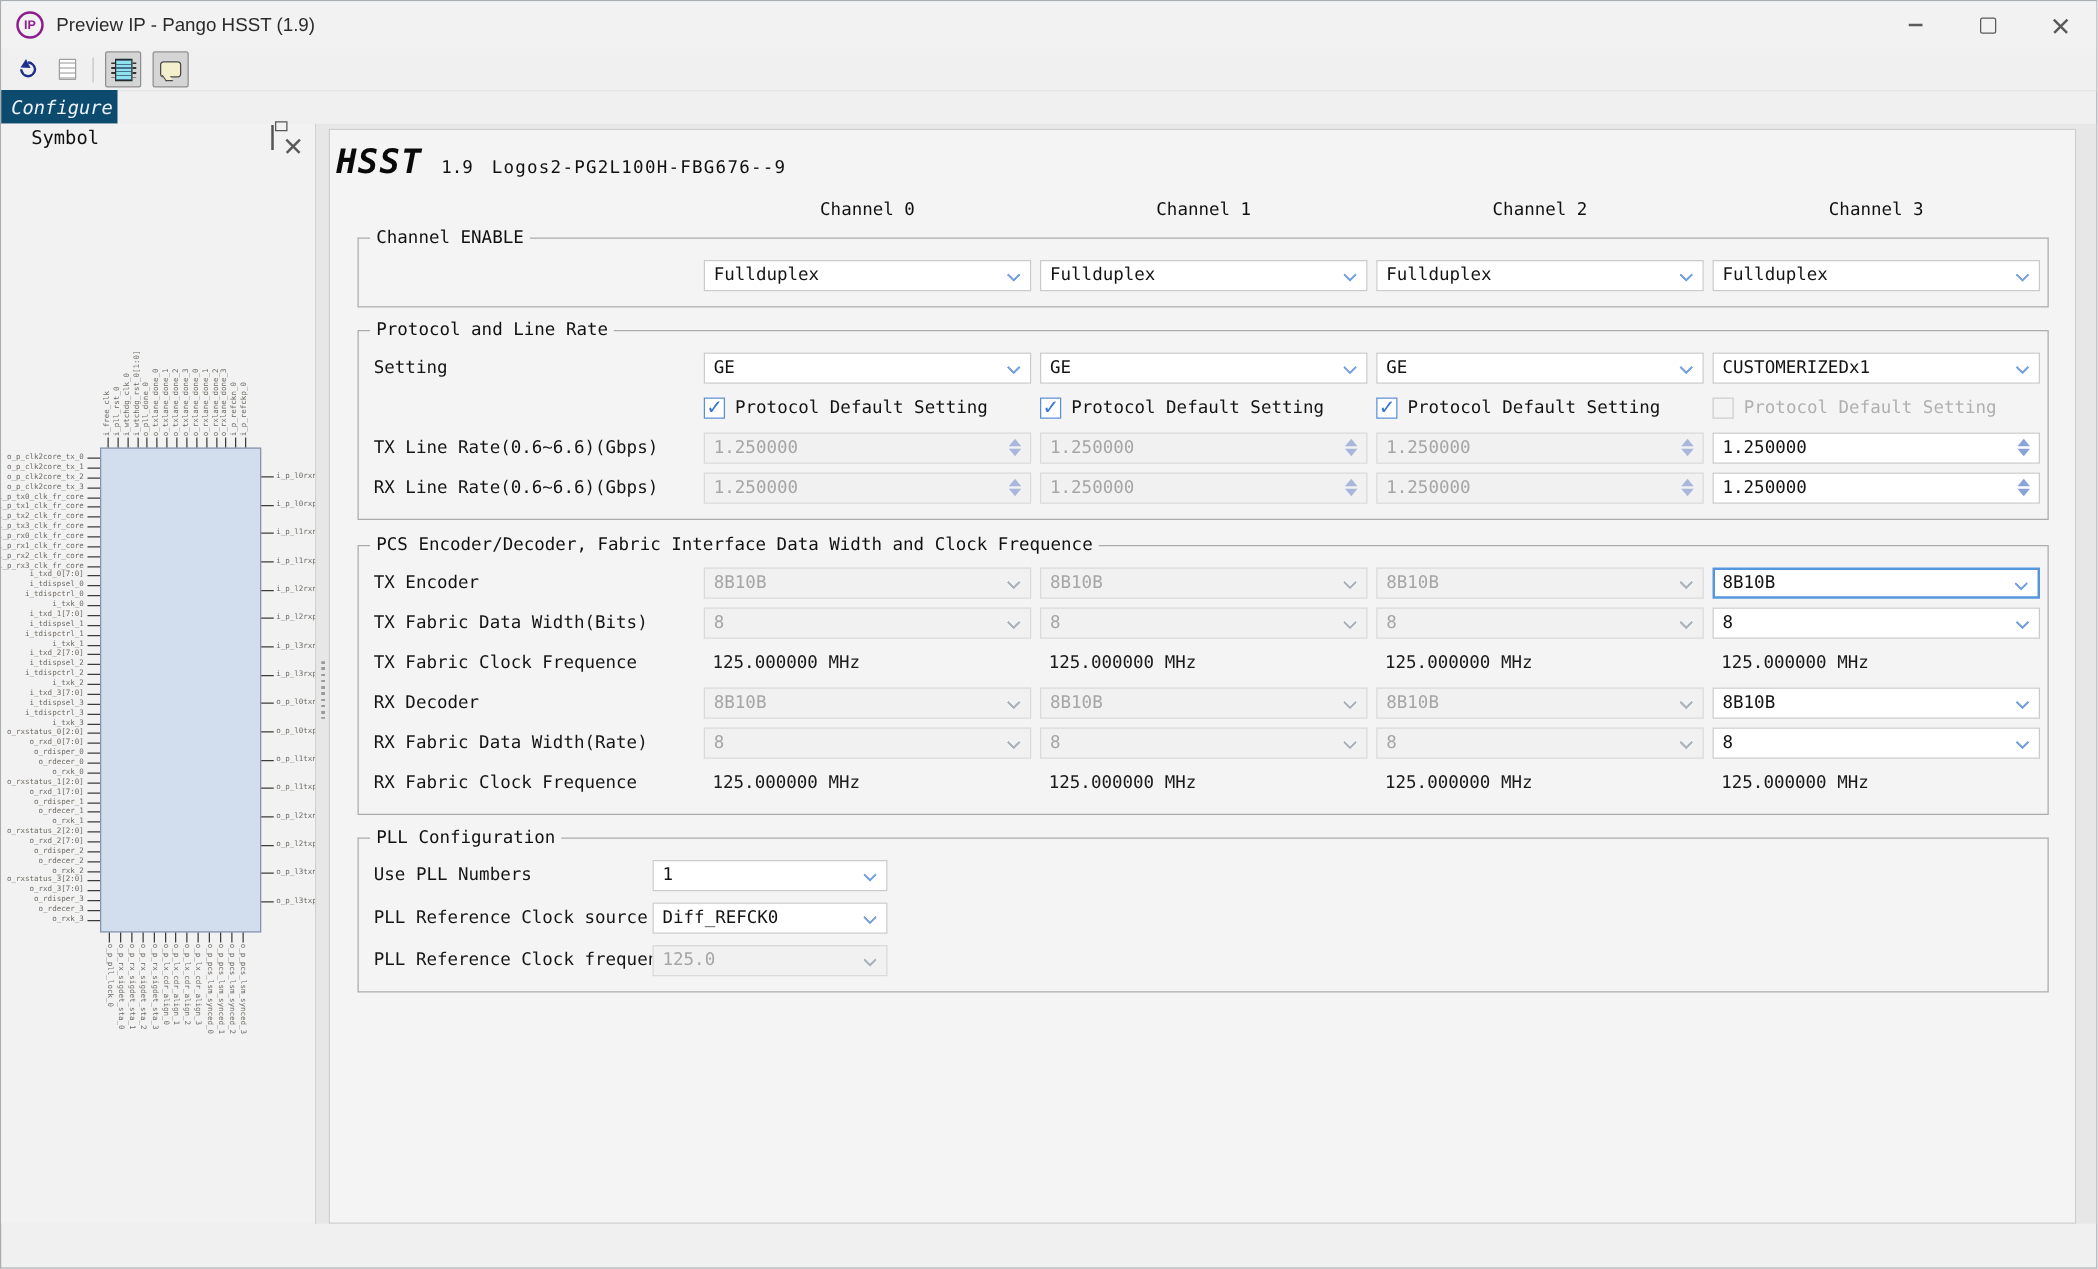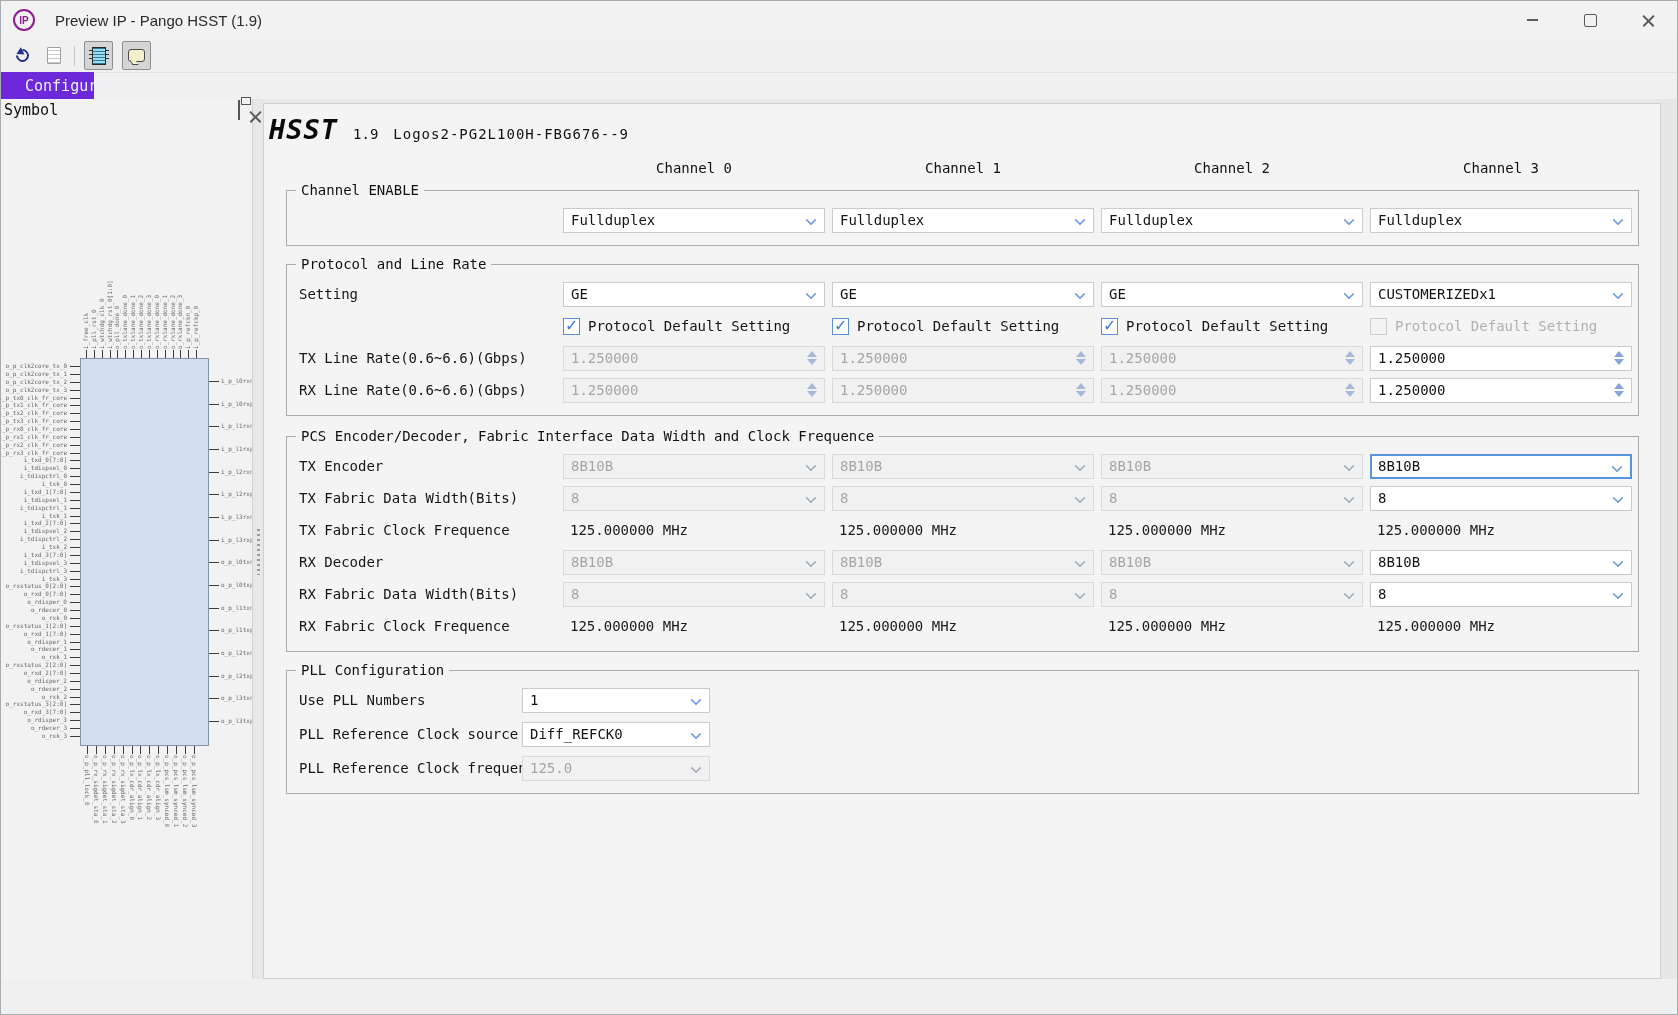--- a/index.html
+++ b/index.html
@@ -4,21 +4,21 @@
 <style>
   html,body{margin:0;padding:0;overflow:hidden;}
   body{width:1678px;height:1015px;position:relative;background:#dcdcdc;
        font-family:"DejaVu Sans Mono","Liberation Mono",monospace;}
   .window{position:absolute;inset:0;border:1px solid #a8adb2;background:#f0f0f0;box-sizing:border-box;}
 
   
   .titlebar{height:38px;display:flex;align-items:center;padding-left:12px;background:#f2f2f2;}
   .logo{width:22px;height:22px;border-radius:50%;border:2px solid #8d1d8d;color:#8d1d8d;
         font:bold 10px "Liberation Sans",sans-serif;display:flex;align-items:center;justify-content:center;box-sizing:border-box;}
-  .wtitle{margin-left:20px;font:15px "Liberation Sans",sans-serif;color:#2b2b2b;}
+  .wtitle{margin-left:10px;font:15px "Liberation Sans",sans-serif;color:#2b2b2b;}
   .win-controls{margin-left:auto;display:flex;height:100%;}
   .win-btn{width:58px;display:flex;align-items:center;justify-content:center;}
   .glyph-min{width:11px;height:2px;background:#5a5a5a;}
   .glyph-max{width:11px;height:11px;border:1px solid #5a5a5a;border-radius:2px;}
   .x-icon{position:relative;width:13px;height:13px;}
   .x-icon::before,.x-icon::after{content:'';position:absolute;left:-1px;top:6px;width:15px;height:1.6px;background:#5a5a5a;}
   .x-icon::before{transform:rotate(45deg);}  .x-icon::after{transform:rotate(-45deg);}
 
   
   .toolbar{height:33px;display:flex;align-items:center;padding-left:9px;gap:9px;background:#f0f0f0;border-bottom:1px solid #e3e3e3;}
@@ -33,27 +33,27 @@
   .chip-glyph{width:12px;height:16px;background:#8fe3ec;border:1px solid #2a2a2a;position:relative;
         background-image:repeating-linear-gradient(0deg,rgba(0,0,60,.5) 0 1px,transparent 1px 3px);}
   .chip-glyph::before,.chip-glyph::after{content:'';position:absolute;top:2px;bottom:2px;width:3px;
         background:repeating-linear-gradient(180deg,#333 0 1px,transparent 1px 4px);}
   .chip-glyph::before{left:-4px;} .chip-glyph::after{right:-4px;}
   .bubble-glyph{width:15px;height:11px;border:1px solid #4a4a4a;border-radius:3px;background:#f4f0cd;position:relative;}
   .bubble-glyph::after{content:'';position:absolute;left:2px;bottom:-4px;width:5px;height:4px;background:#f4f0cd;
         border-left:1px solid #4a4a4a;border-bottom:1px solid #4a4a4a;transform:skewX(35deg);}
 
   
-  .configure-tab{position:absolute;top:71px;left:0;width:93px;height:27px;background:#6d28d9;color:#ecf3fb;
-        font-size:15px;display:flex;align-items:center;padding-left:24px;box-sizing:border-box;}
+  .configure-tab{position:absolute;top:71px;left:0;width:93px;height:27px;background:#0c4a6e;color:#ecf3fb;
+        font-size:15px;display:flex;align-items:center;padding-left:8px;box-sizing:border-box;font-style:italic;}
 
   
   .dock{position:absolute;top:98px;left:0;right:0;bottom:35px;background:#e7e7e7;}
   .symbol-panel{position:absolute;left:0;top:0;width:252px;bottom:0;background:#f2f2f2;border-right:1px solid #d2d2d2;box-sizing:border-box;}
-  .symbol-header{height:22px;display:flex;align-items:center;padding:0 3px;font-size:15px;color:#111;gap:9px;}
+  .symbol-header{height:22px;display:flex;align-items:center;padding:0 24px;font-size:15px;color:#111;gap:9px;}
   .symbol-title{flex:1;}
   .float-icon{width:9px;height:7px;border:1px solid #555;position:relative;background:#f2f2f2;}
   .float-icon::before{content:'';position:absolute;left:2px;top:-4px;width:8px;height:6px;border:1px solid #555;background:#f2f2f2;}
   .panel-x{transform:scale(.85);}
   .symbol-canvas{position:absolute;top:22px;left:0;right:0;bottom:0;overflow:hidden;}
   .chip-body{position:absolute;background:#d2deee;border:1px solid #8494aa;box-sizing:border-box;}
   .pin-line{position:absolute;background:#3c3c3c;}
   .pin-label{position:absolute;font-size:6px;line-height:8px;color:#6e6a64;white-space:nowrap;}
   .pin-rot{position:absolute;width:0;height:0;}
   .pin-rot>span{position:absolute;left:0;top:0;font-size:6px;line-height:8px;color:#6e6a64;white-space:nowrap;display:block;}
@@ -609,21 +609,21 @@
               <div class="selectbox disabled">
                 <span class="sel-text">8B10B</span>
                 <span class="chev"></span>
               </div>
               <div class="selectbox">
                 <span class="sel-text">8B10B</span>
                 <span class="chev"></span>
               </div>
             </div>
             <div class="row grid-cols">
-              <div class="row-label">RX Fabric Data Width(Bits)</div>
+              <div class="row-label">RX Fabric Data Width(Rate)</div>
               <div class="selectbox disabled">
                 <span class="sel-text">8</span>
                 <span class="chev"></span>
               </div>
               <div class="selectbox disabled">
                 <span class="sel-text">8</span>
                 <span class="chev"></span>
               </div>
               <div class="selectbox disabled">
                 <span class="sel-text">8</span>

